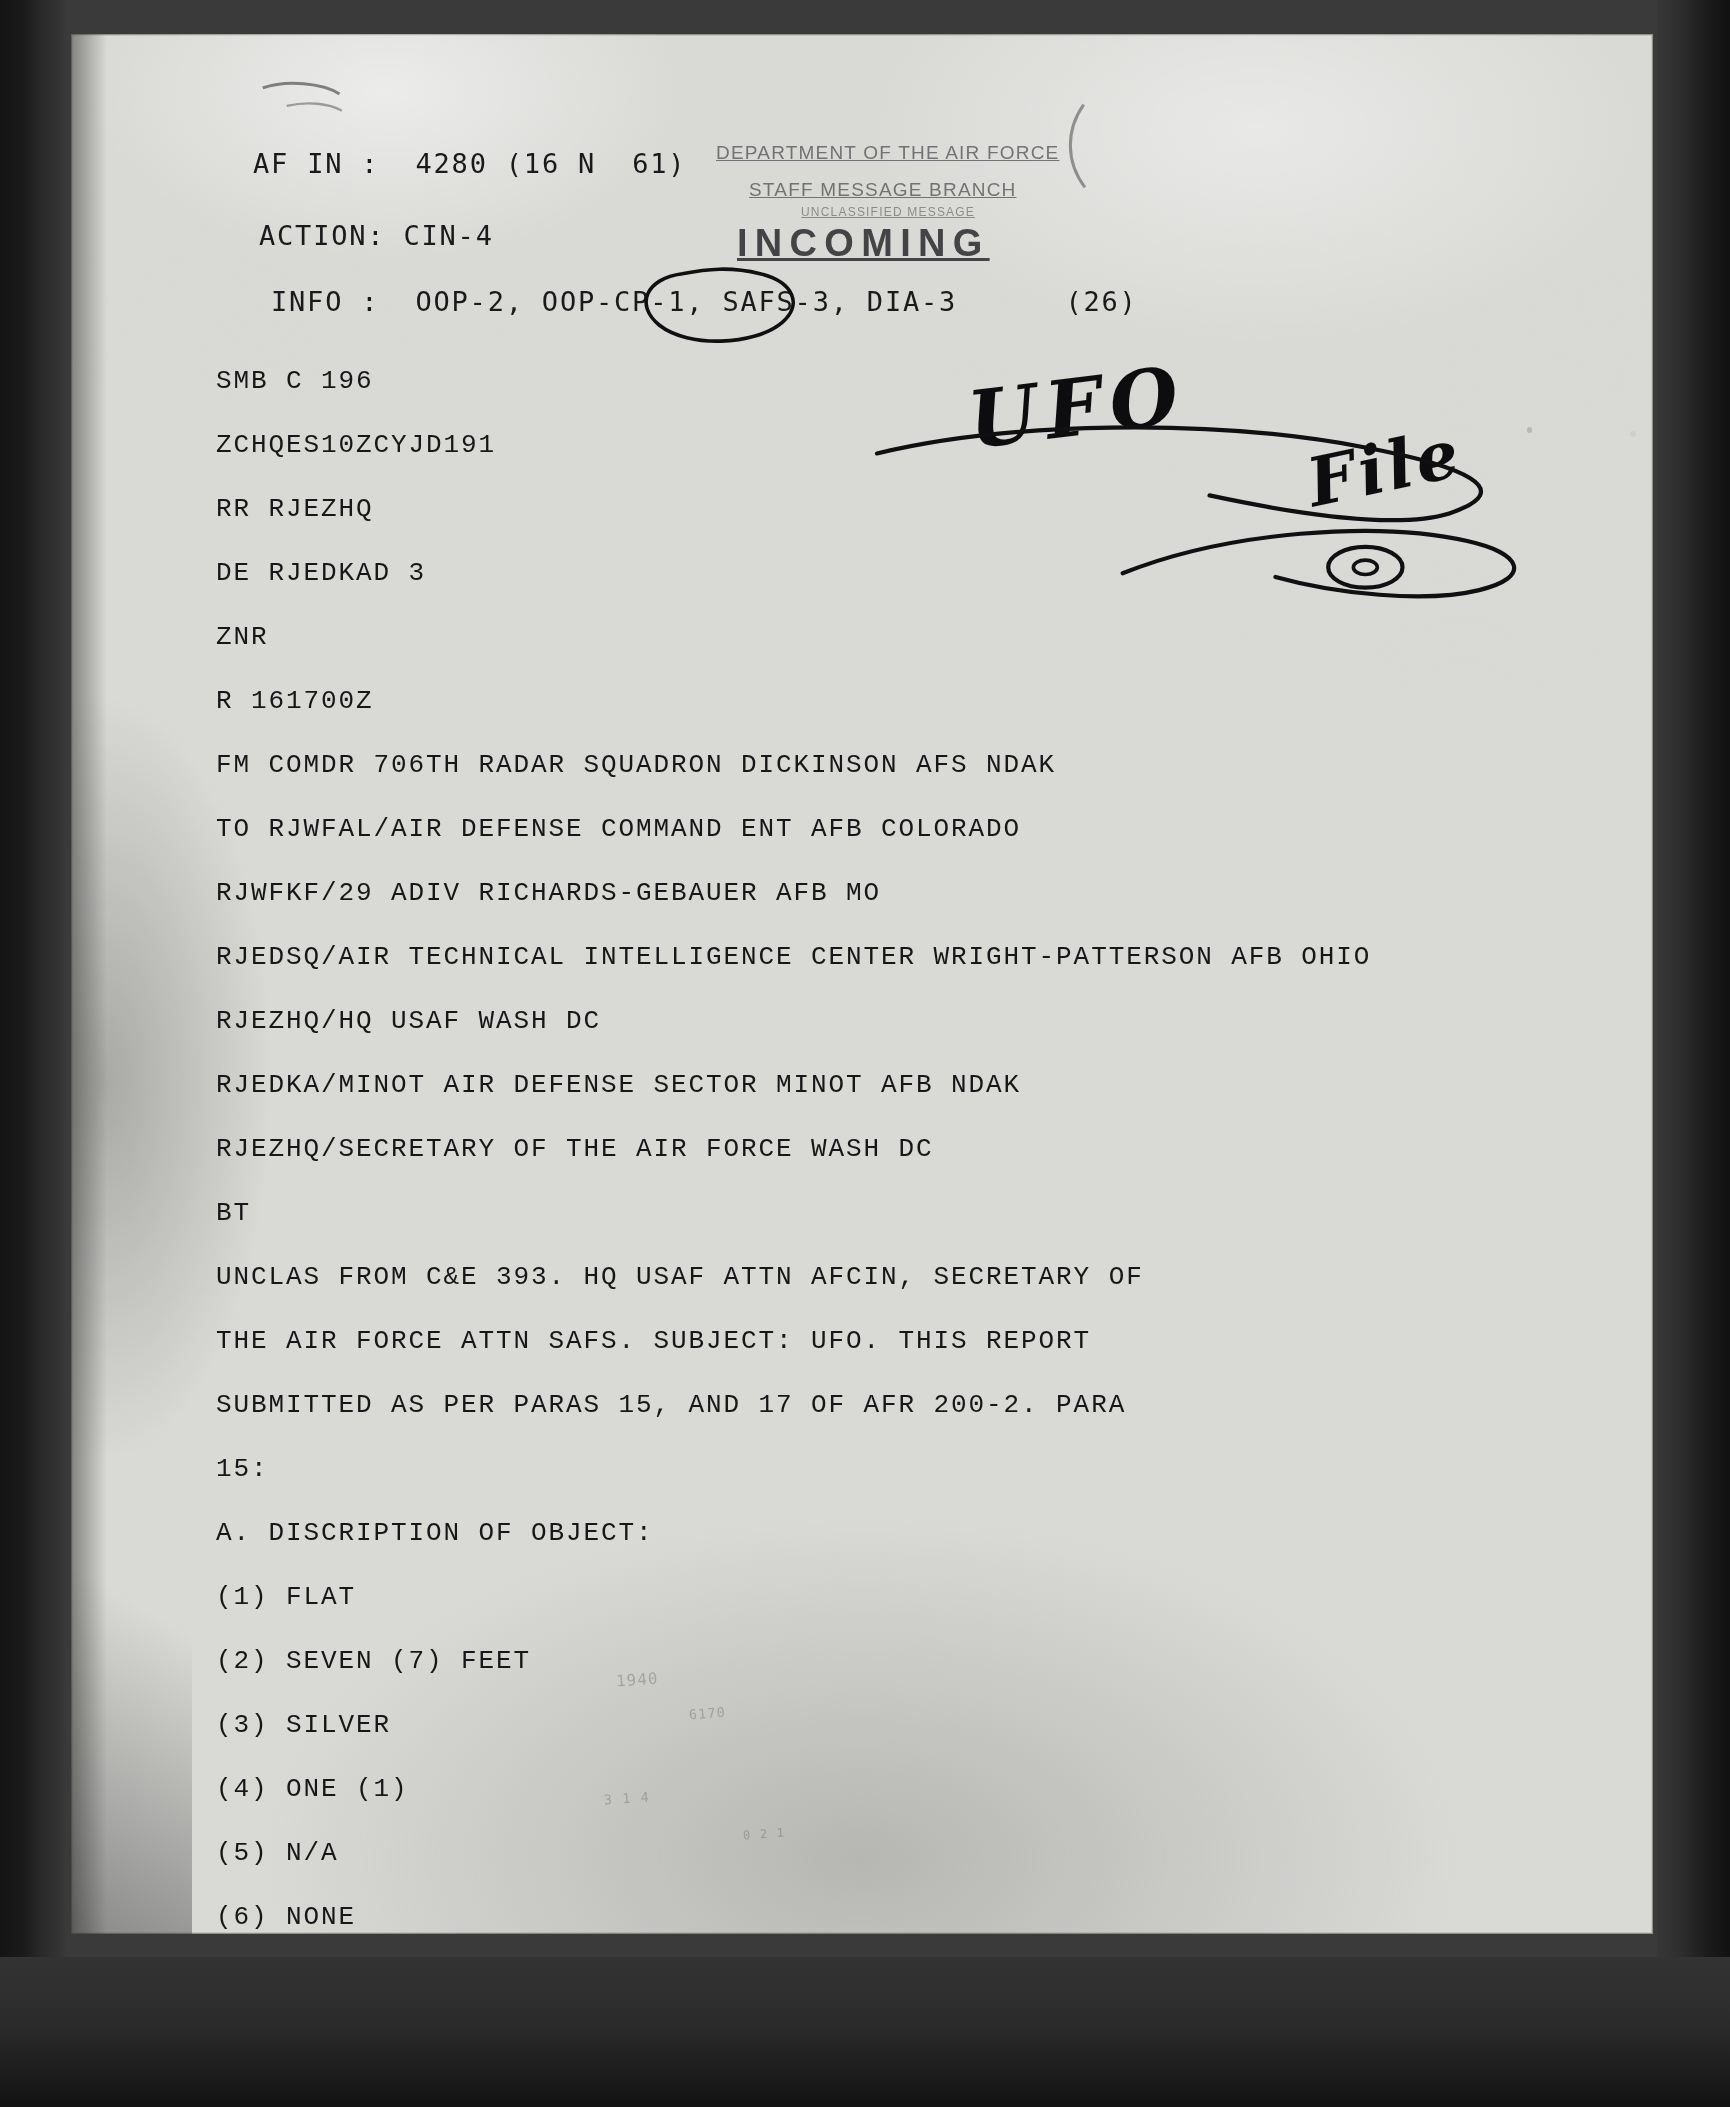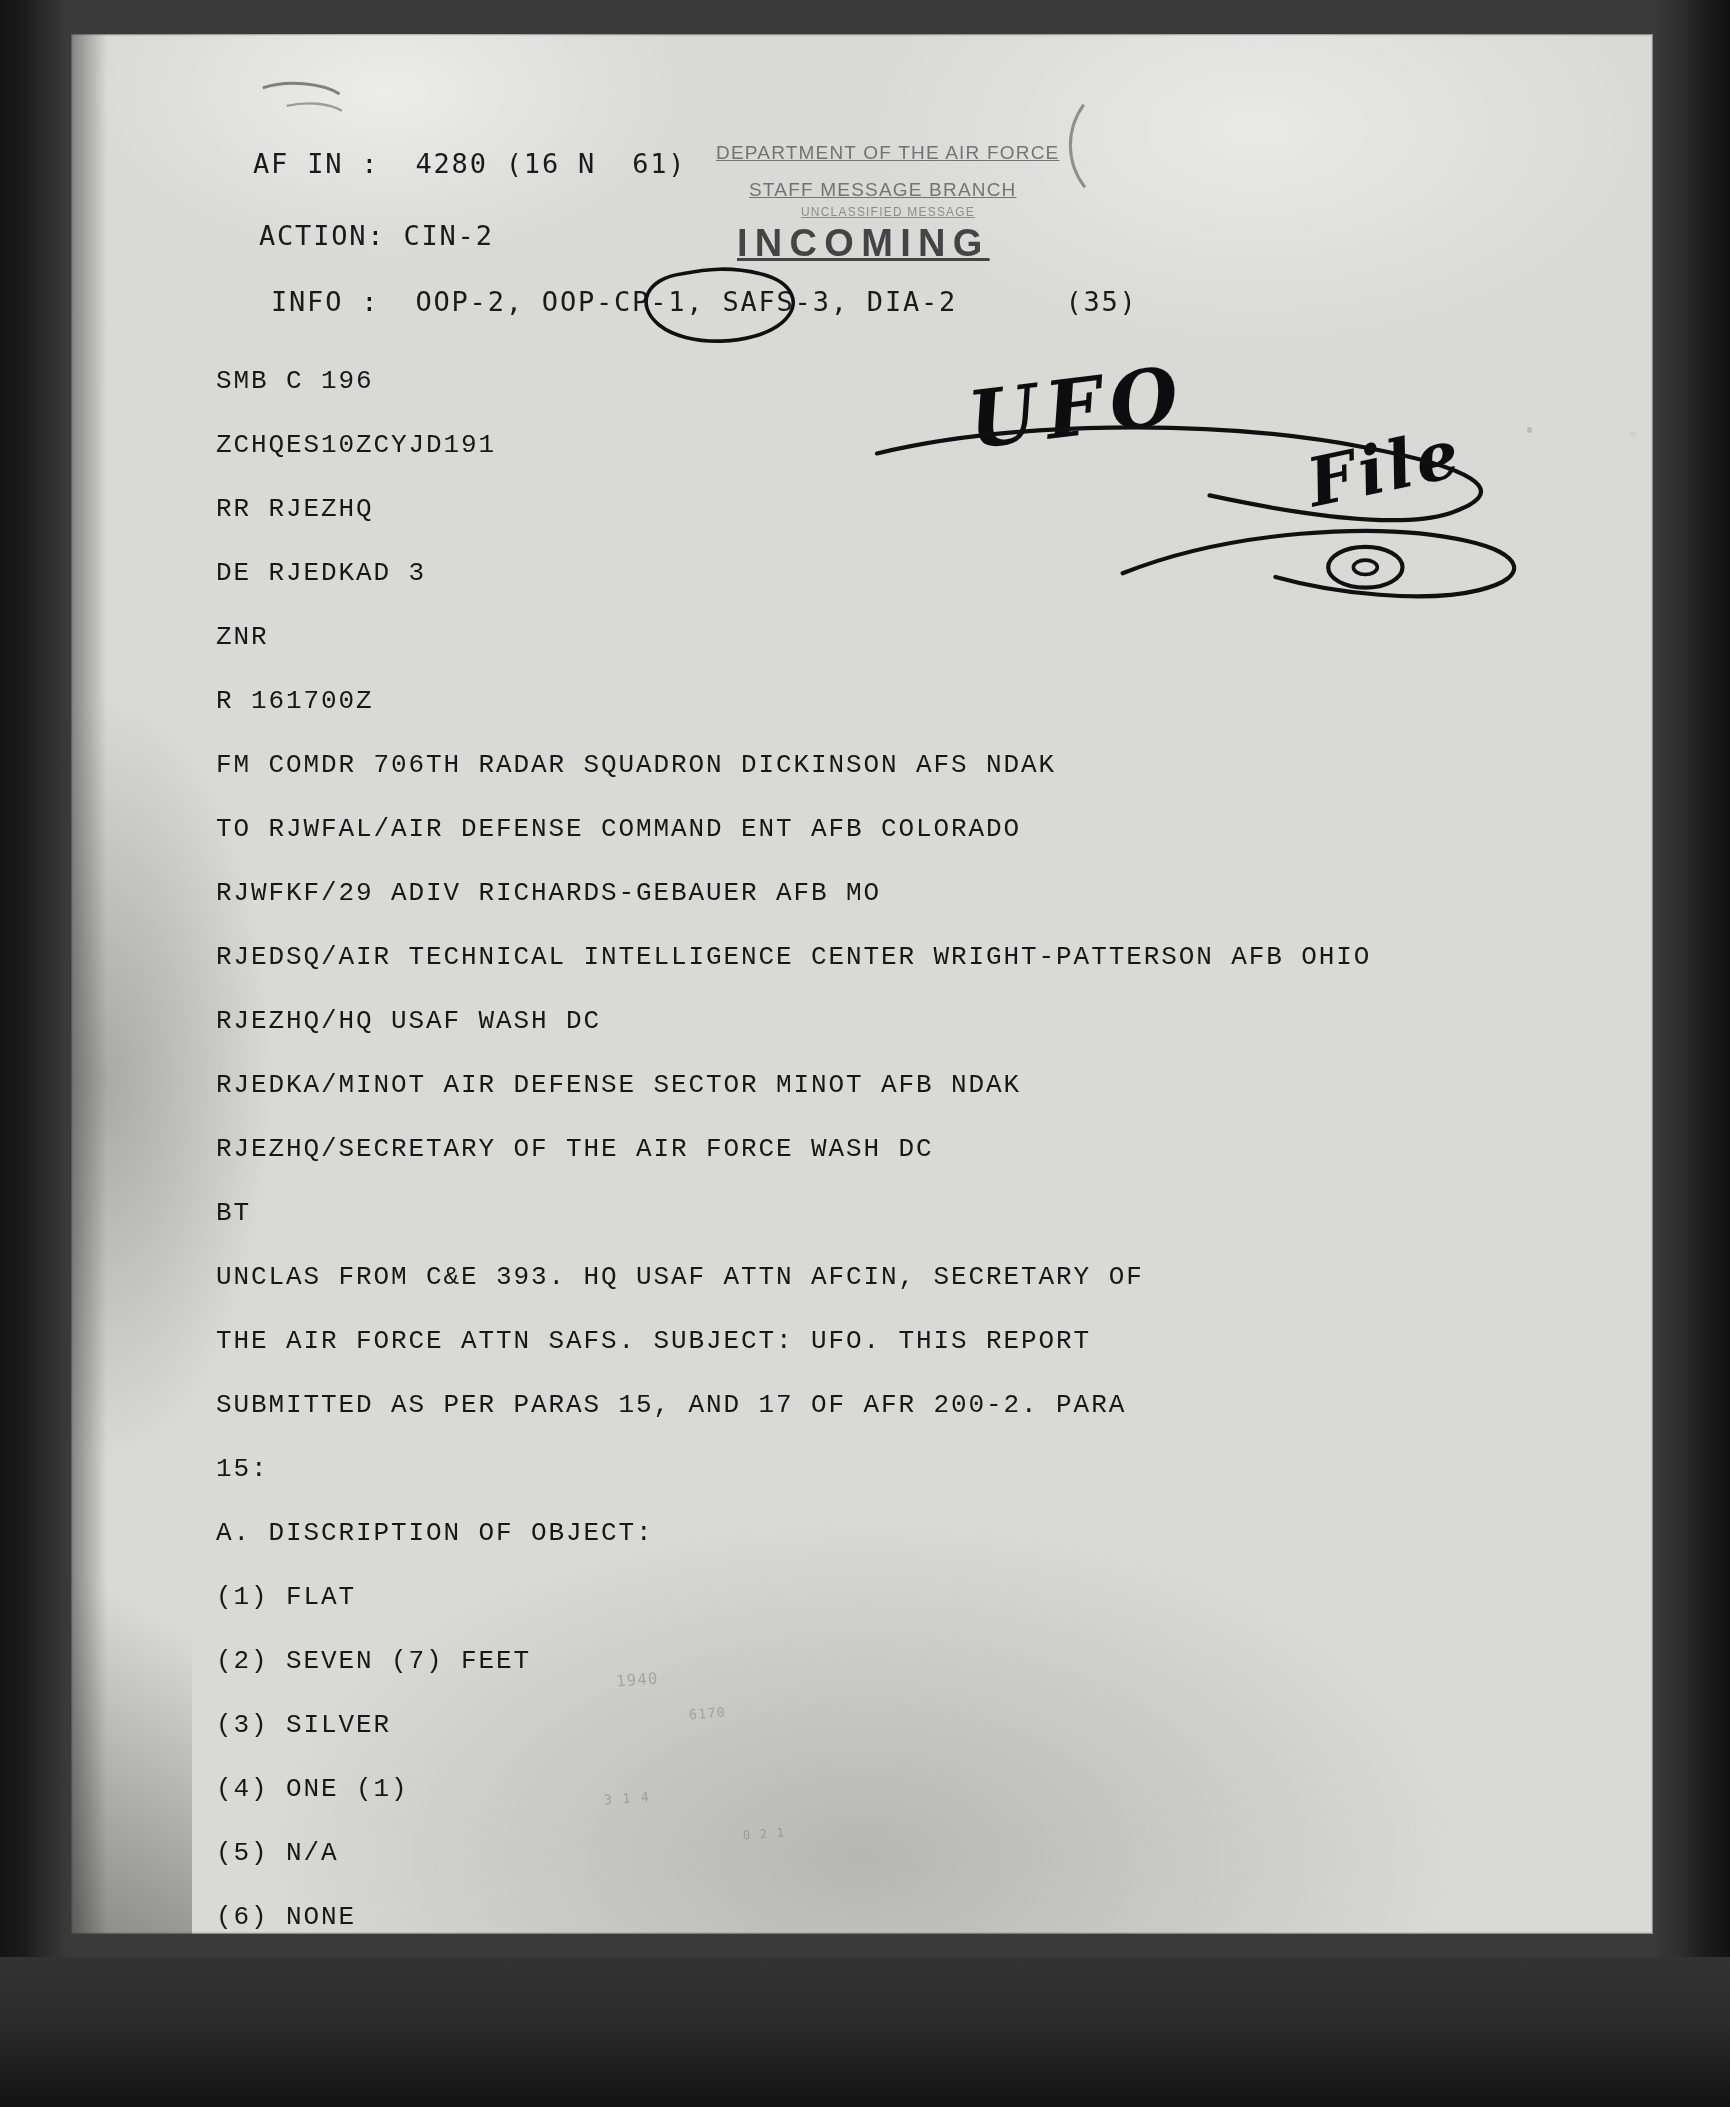--- a/index.html
+++ b/index.html
@@ -222,22 +222,22 @@
 
   <div id="paper">
     <div class="gutter"></div>
     <div class="streak"></div>
     <div class="reg-dot"></div>
     <div class="reg-dot2"></div>
 
     <div class="doc">
 
       <div class="hdr mono" id="hdr-afin">AF IN :  4280 (16 N  61)</div>
-      <div class="hdr mono" id="hdr-action">ACTION: CIN-2</div>
-      <div class="hdr mono" id="hdr-info">INFO :  OOP-2, OOP-CP-1, SAFS-3, DIA-2      (35)</div>
+      <div class="hdr mono" id="hdr-action">ACTION: CIN-4</div>
+      <div class="hdr mono" id="hdr-info">INFO :  OOP-2, OOP-CP-1, SAFS-3, DIA-3      (26)</div>
 
       <div class="stamp" id="stamp-dept">DEPARTMENT OF THE AIR FORCE</div>
       <div class="stamp" id="stamp-smb">STAFF MESSAGE BRANCH</div>
       <div class="stamp" id="stamp-unc">UNCLASSIFIED MESSAGE</div>
       <div class="stamp" id="stamp-incoming">INCOMING</div>
 
       <div id="body">
         <div class="ln">SMB C 196</div>
         <div class="ln">ZCHQES10ZCYJD191</div>
         <div class="ln">RR RJEZHQ</div>

